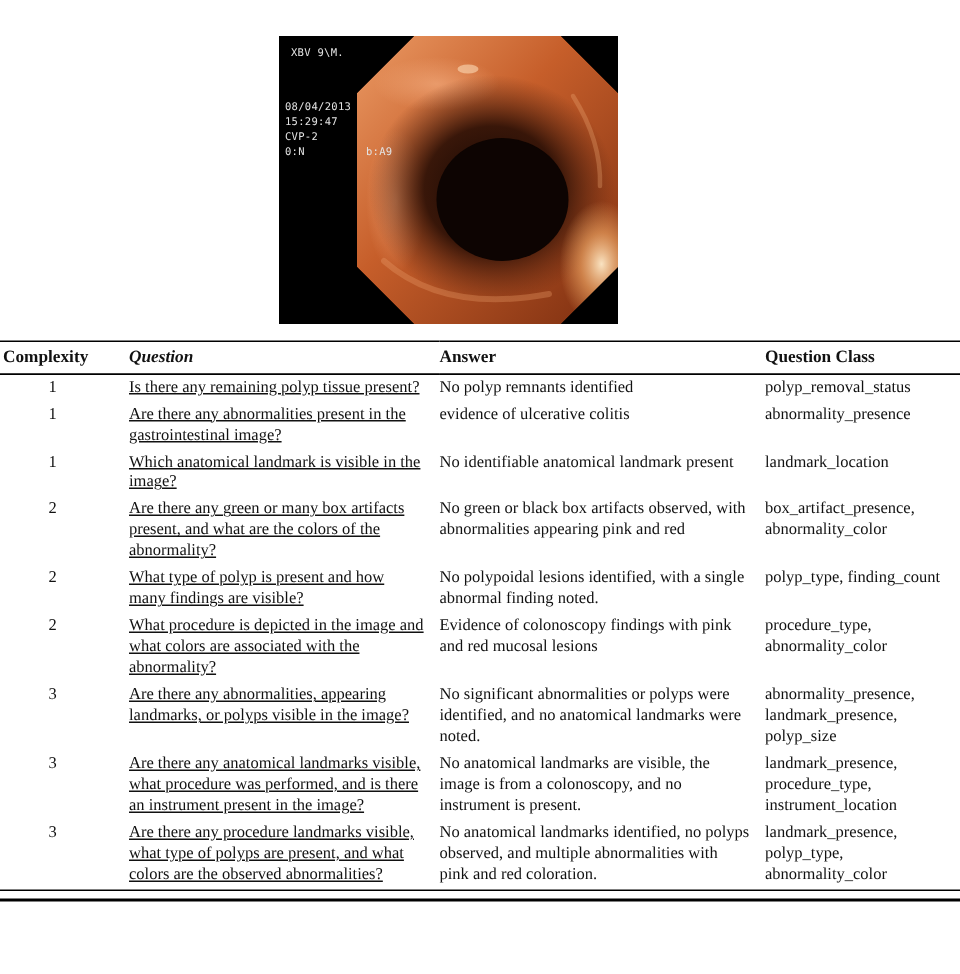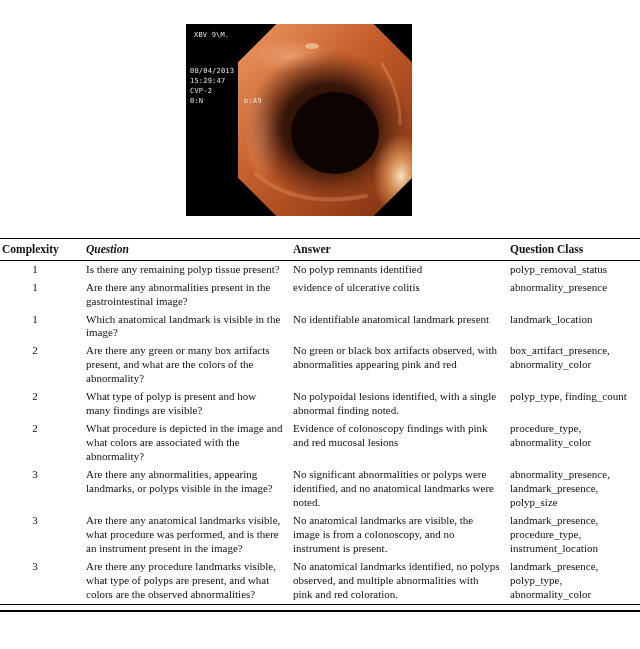--- a/index.html
+++ b/index.html
@@ -22,21 +22,21 @@
   .endo-frame {
     display: block;
   }
   .endo-frame text {
     font-family: "DejaVu Sans Mono", monospace;
     font-size: 7px;
     fill: #e3e3e3;
     letter-spacing: 0.2px;
   }
   .qa-table-wrap {
-    margin-top: 22px;
+    margin-top: 11px;
     width: 640px;
   }
   table.qa {
     width: 640px;
     border-collapse: collapse;
     table-layout: fixed;
     border-top: 1.5px solid #000;
     font-size: 11px;
     line-height: 1.27;
   }
@@ -52,21 +52,21 @@
     border-bottom: 1px solid #000;
     vertical-align: top;
   }
   table.qa th.h-complexity { padding-left: 2px; }
   table.qa th.h-question   { padding-left: 16px; font-style: italic; }
   table.qa td {
     vertical-align: top;
     padding: 2px 10px 2px 0;
   }
   table.qa td.c-complexity { text-align: center; padding-right: 0; }
-  table.qa td.c-question   { padding-left: 16px; }
+  table.qa td.c-question   { padding-left: 16px; text-decoration: underline; }
   table.qa td.c-class      { padding-right: 0; }
   .bottom-rules {
     width: 640px;
     border-top: 1px solid #000;
     height: 5px;
     border-bottom: 2px solid #000;
   }
 </style>
 </head>
 <body>

